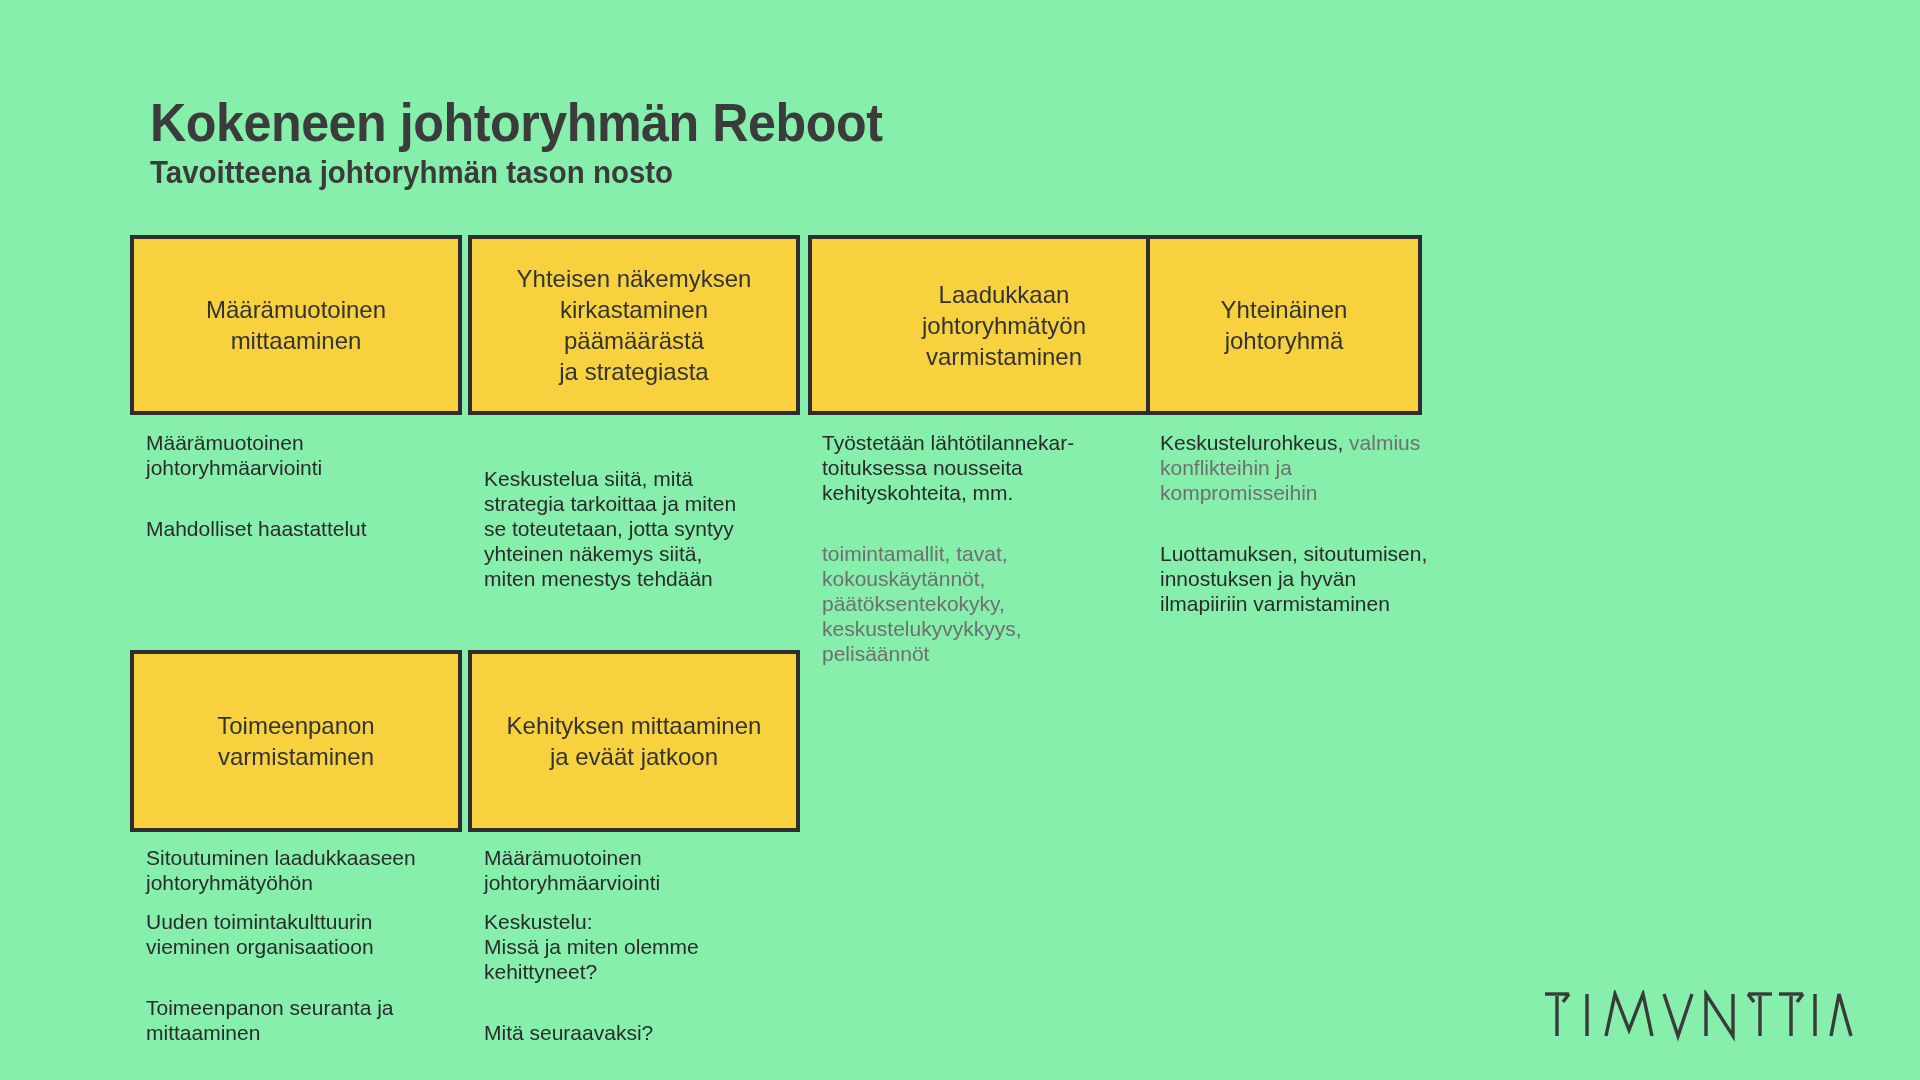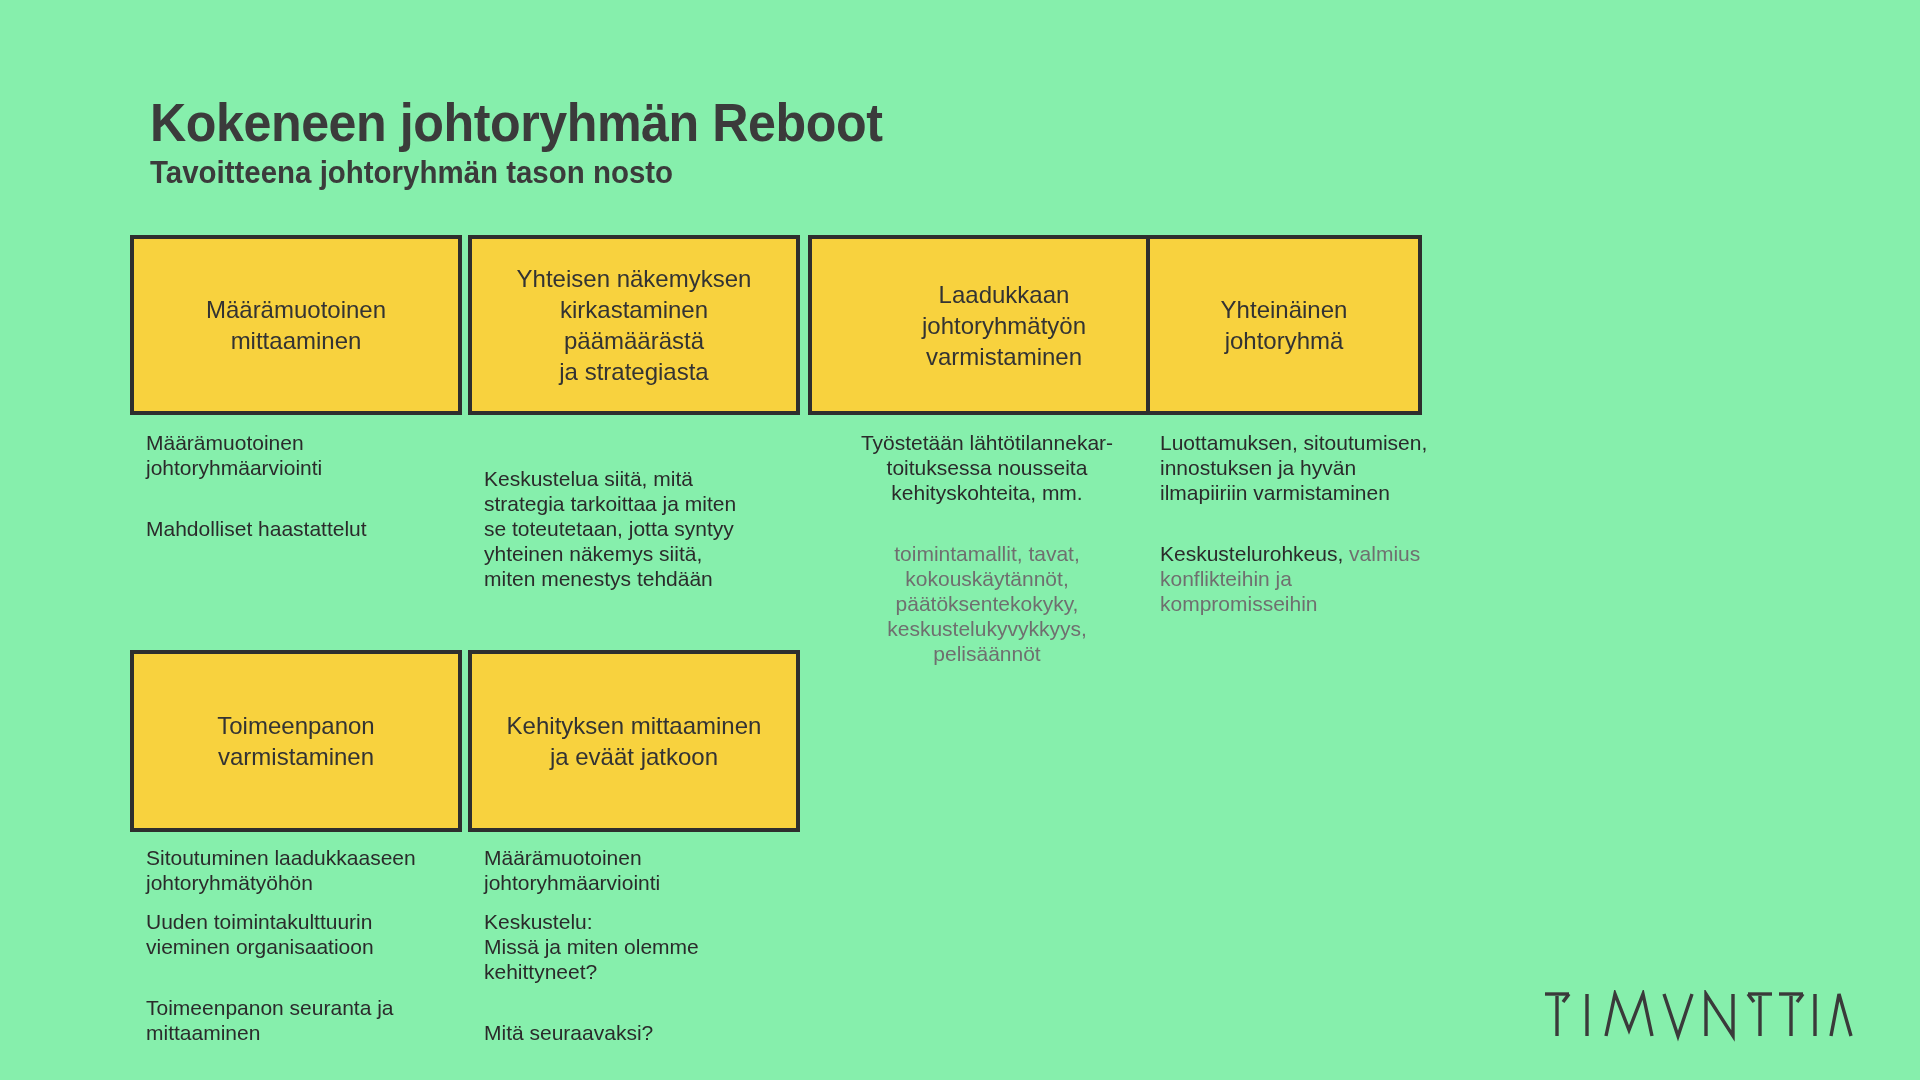--- a/index.html
+++ b/index.html
@@ -125,38 +125,38 @@
   </div>
 
   <div class="notes" style="left:484px; top:430px; width:330px;">
     <div class="note-para">Keskustelua siitä, mitä
 strategia tarkoittaa ja miten
 se toteutetaan, jotta syntyy
 yhteinen näkemys siitä,
 miten menestys tehdään</div>
   </div>
 
-  <div class="notes" style="left:822px; top:430px; width:330px;text-align:center;">
+  <div class="notes" style="left:822px; top:430px; width:330px;">
     <div class="note-para tight">Työstetään lähtötilannekar-
 toituksessa nousseita
 kehityskohteita, mm.</div>
     <div class="note-para muted">toimintamallit, tavat,
 kokouskäytännöt,
 päätöksentekokyky,
 keskustelukyvykkyys,
 pelisäännöt</div>
   </div>
 
   <div class="notes" style="left:1160px; top:430px; width:330px;">
+    <div class="note-para"><span>Keskustelurohkeus,</span><span class="muted"> valmius
+konflikteihin ja
+kompromisseihin</span></div>
     <div class="note-para">Luottamuksen, sitoutumisen,
 innostuksen ja hyvän
 ilmapiiriin varmistaminen</div>
-    <div class="note-para"><span>Keskustelurohkeus,</span><span class="muted"> valmius
-konflikteihin ja
-kompromisseihin</span></div>
   </div>
 
   <div class="box" style="left:130px; top:650px; width:332px; height:182px;">
     <div class="box-label">Toimeenpanon
 varmistaminen</div>
   </div>
 
   <div class="box" style="left:468px; top:650px; width:332px; height:182px;">
     <div class="box-label">Kehityksen mittaaminen
 ja eväät jatkoon</div>

